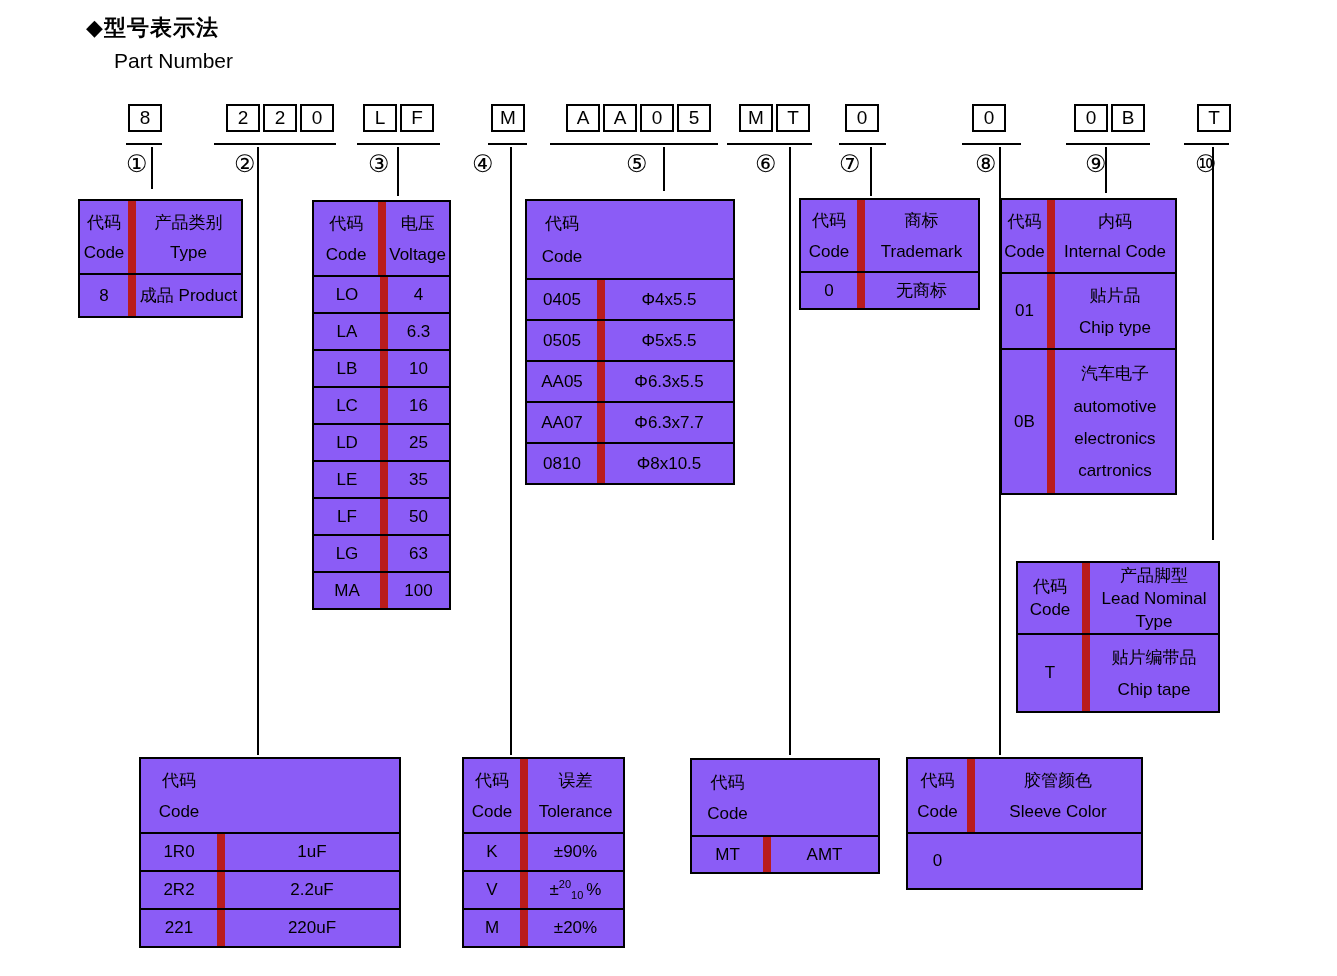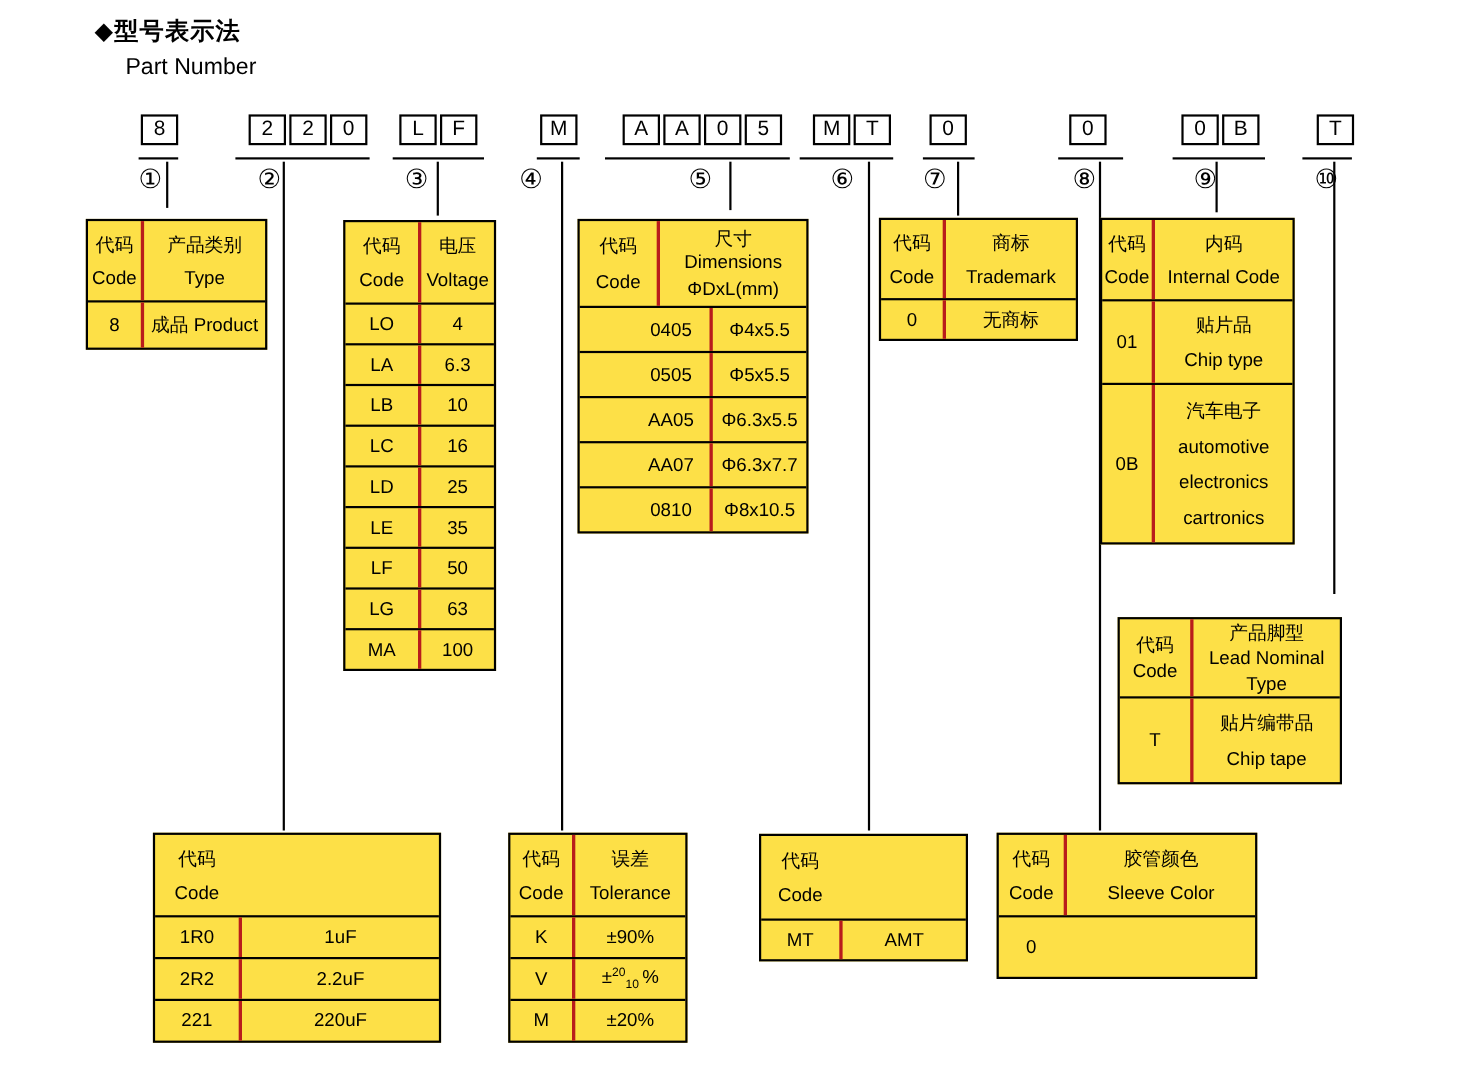--- a/index.html
+++ b/index.html
@@ -9,36 +9,36 @@
   .title-en{position:absolute;left:114px;top:49px;font-size:21px;white-space:nowrap;}
   
   .pbox{position:absolute;top:104px;width:34px;height:28px;border:2px solid #000;box-sizing:border-box;
         display:flex;align-items:center;justify-content:center;font-size:19px;background:#fff;}
   
   .ul{position:absolute;top:143px;height:2px;background:#000;}
   .vl{position:absolute;top:147px;width:2px;background:#000;}
   .circ{position:absolute;top:151px;font-size:24px;line-height:26px;}
   
   .tbl{position:absolute;border:2px solid #000;box-sizing:border-box;display:flex;flex-direction:column;
-       font-size:17px;background:#fde047;}
+       font-size:17px;background:#8b5cf6;}
   .tr{display:flex;border-bottom:2px solid #000;flex:none;align-items:stretch;}
   .tr:last-child{border-bottom:none;}
   .td{display:flex;flex-direction:column;align-items:center;justify-content:center;text-align:center;
       box-sizing:border-box;padding:0 3px;}
-  .td+.td{border-left:3px solid #b91c1c;}
+  .td+.td{border-left:8px solid #b91c1c;}
   .c2{flex:1;}
   .two{justify-content:space-evenly;}
   .tight{justify-content:center;line-height:23px;}
   sup{font-size:11px;} sub{font-size:11px;}
   .pct{margin-left:3px;}
   #t1{left:78px;top:199px;width:165px;}  #t1 .c1{width:48px;}  #t1 .hd{height:72px;} #t1 .dr{height:41px;}
   #t2{left:139px;top:757px;width:262px;} #t2 .c1{width:76px;}  #t2 .hd{height:73px;} #t2 .dr{height:36px;}
   #t3{left:312px;top:200px;width:139px;} #t3 .c1{width:66px;}  #t3 .hd{height:73px;} #t3 .dr{height:35px;}
   #t4{left:462px;top:757px;width:163px;} #t4 .c1{width:56px;}  #t4 .hd{height:73px;} #t4 .dr{height:36px;}
-  #t5{left:525px;top:199px;width:210px;} #t5 .c1{width:70px;}  #t5 .hd{height:77px;} #t5 .dr{height:39px;padding-left:48px;}
+  #t5{left:525px;top:199px;width:210px;} #t5 .c1{width:70px;}  #t5 .hd{height:77px;} #t5 .dr{height:39px;}
   #t6{left:690px;top:758px;width:190px;} #t6 .c1{width:71px;}  #t6 .hd{height:75px;} #t6 .dr{height:35px;}
   #t7{left:799px;top:198px;width:181px;} #t7 .c1{width:56px;}  #t7 .hd{height:71px;} #t7 .dr{height:35px;}
   #t8{left:906px;top:757px;width:237px;} #t8 .c1{width:59px;}  #t8 .hd{height:73px;} #t8 .dr{height:54px;}
   #t9{left:1000px;top:198px;width:177px;}#t9 .c1{width:45px;}  #t9 .hd{height:72px;} #t9 .r1{height:74px;} #t9 .r2{height:143px;}
   #t10{left:1016px;top:561px;width:204px;}#t10 .c1{width:64px;}#t10 .hd{height:70px;} #t10 .dr{height:76px;}
 </style>
 </head>
 <body>
 
 <div id="page">
@@ -210,24 +210,20 @@
         </div>
       </div>
     </div>
 
   <div class="tbl" id="t5">
     <div class="tr hd">
       <div class="td c1 two">
         <span>代码</span>
           <span>Code</span>
       </div>
-      <div class="td c2 two">
-        <span>尺寸 Dimensions</span>
-          <span>ΦDxL(mm)</span>
-      </div>
     </div>
 
       <div class="tr dr">
         <div class="td c1">
           <span>0405</span>
         </div>
         <div class="td c2">
           <span>Φ4x5.5</span>
         </div>
       </div>

